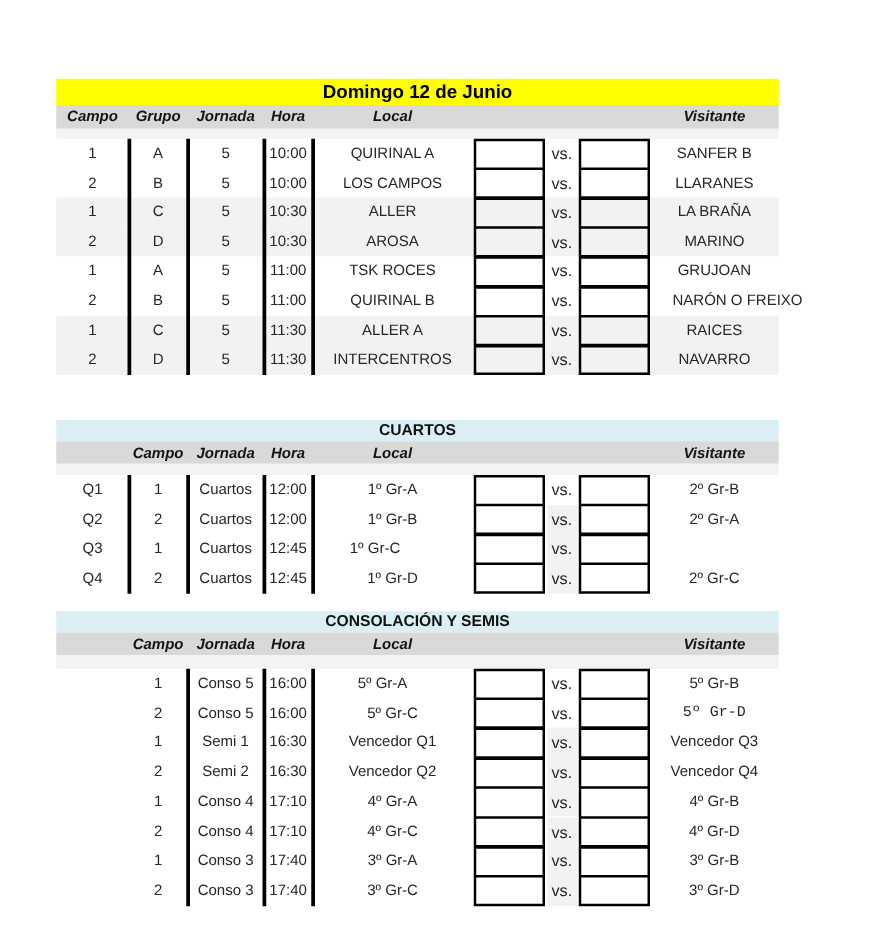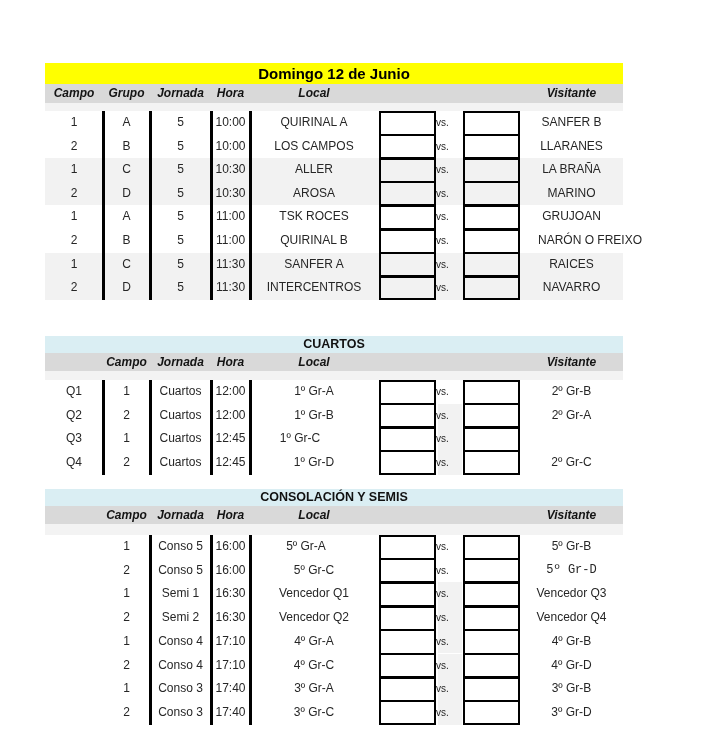--- a/index.html
+++ b/index.html
@@ -7,21 +7,21 @@
          font-family:"Liberation Sans",sans-serif;overflow:hidden;}
   #sheet>div{position:absolute;box-sizing:border-box;}
   .title{text-align:center;font-weight:700;white-space:nowrap;}
   .title-day{background:var(--title-day-bg,#ffff00);font-size:15px;color:#000;}
   .title-section{background:var(--title-section-bg,#daeef3);font-size:12.5px;color:#111;}
   .hdr-row{background:var(--header-bg,#d9d9d9);}
   .hdr-cell{font-weight:700;font-style:italic;font-size:12px;color:#141414;text-align:center;white-space:nowrap;}
   .gapstrip{background:var(--gap-bg,#f3f3f3);}
   .stripe{background:var(--stripe-bg,#f2f2f2);}
   .cell{font-size:12px;color:#262626;text-align:center;white-space:nowrap;}
-  .vs{font-size:10px;color:#262626;text-align:left;}
+  .vs{font-size:13px;color:#262626;text-align:center;}
   .vdiv{width:3px;background:var(--divider,#000);}
   .scol{border:2.5px solid var(--divider,#000);background:transparent;}
   .ssep{position:absolute;left:-1px;right:-1px;height:2.5px;background:var(--divider,#000);}
   .score-cell{background:transparent;}
 </style>
 </head>
 <body>
 
 <div id="sheet" style="--title-day-bg: #FFFF00; --title-section-bg: #DAEEF3; --header-bg: #D9D9D9; --stripe-bg: #F2F2F2; --gap-bg: #F3F3F3; --divider: #000000;">
     <div class="stripe" style="left: 45px; top: 158.2px; width: 578px; height: 23.6px;"></div>
@@ -110,21 +110,21 @@
     <div class="cell" style="left: 211px; top: 229px; width: 39px; height: 23.6px; line-height: 23.6px;">11:00</div>
     <div class="cell" style="left: 250px; top: 229px; width: 128px; height: 23.6px; line-height: 23.6px;">QUIRINAL B</div>
     <div class="cell" style="left: 520px; top: 229px; width: 103px; height: 23.6px; line-height: 23.6px; padding-left: 18px;">NARÓN O FREIXO</div>
     <div class="vs" style="left: 436px; top: 229px; width: 27px; height: 23.6px; line-height: 23.6px;">vs.</div>
     <div class="score-cell" style="left: 379px; top: 229px; width: 57px; height: 23.6px;"></div>
     <div class="score-cell" style="left: 463px; top: 229px; width: 57px; height: 23.6px;"></div>
     <div class="cell" style="left: 45px; top: 252.6px; width: 58px; height: 23.6px; line-height: 23.6px;">1</div>
     <div class="cell" style="left: 103px; top: 252.6px; width: 47px; height: 23.6px; line-height: 23.6px;">C</div>
     <div class="cell" style="left: 150px; top: 252.6px; width: 61px; height: 23.6px; line-height: 23.6px;">5</div>
     <div class="cell" style="left: 211px; top: 252.6px; width: 39px; height: 23.6px; line-height: 23.6px;">11:30</div>
-    <div class="cell" style="left: 250px; top: 252.6px; width: 128px; height: 23.6px; line-height: 23.6px;">SANFER A</div>
+    <div class="cell" style="left: 250px; top: 252.6px; width: 128px; height: 23.6px; line-height: 23.6px;">ALLER A</div>
     <div class="cell" style="left: 520px; top: 252.6px; width: 103px; height: 23.6px; line-height: 23.6px;">RAICES</div>
     <div class="vs" style="left: 436px; top: 252.6px; width: 27px; height: 23.6px; line-height: 23.6px;">vs.</div>
     <div class="score-cell" style="left: 379px; top: 252.6px; width: 57px; height: 23.6px;"></div>
     <div class="score-cell" style="left: 463px; top: 252.6px; width: 57px; height: 23.6px;"></div>
     <div class="cell" style="left: 45px; top: 276.2px; width: 58px; height: 23.6px; line-height: 23.6px;">2</div>
     <div class="cell" style="left: 103px; top: 276.2px; width: 47px; height: 23.6px; line-height: 23.6px;">D</div>
     <div class="cell" style="left: 150px; top: 276.2px; width: 61px; height: 23.6px; line-height: 23.6px;">5</div>
     <div class="cell" style="left: 211px; top: 276.2px; width: 39px; height: 23.6px; line-height: 23.6px;">11:30</div>
     <div class="cell" style="left: 250px; top: 276.2px; width: 128px; height: 23.6px; line-height: 23.6px;">INTERCENTROS</div>
     <div class="cell" style="left: 520px; top: 276.2px; width: 103px; height: 23.6px; line-height: 23.6px;">NAVARRO</div>

